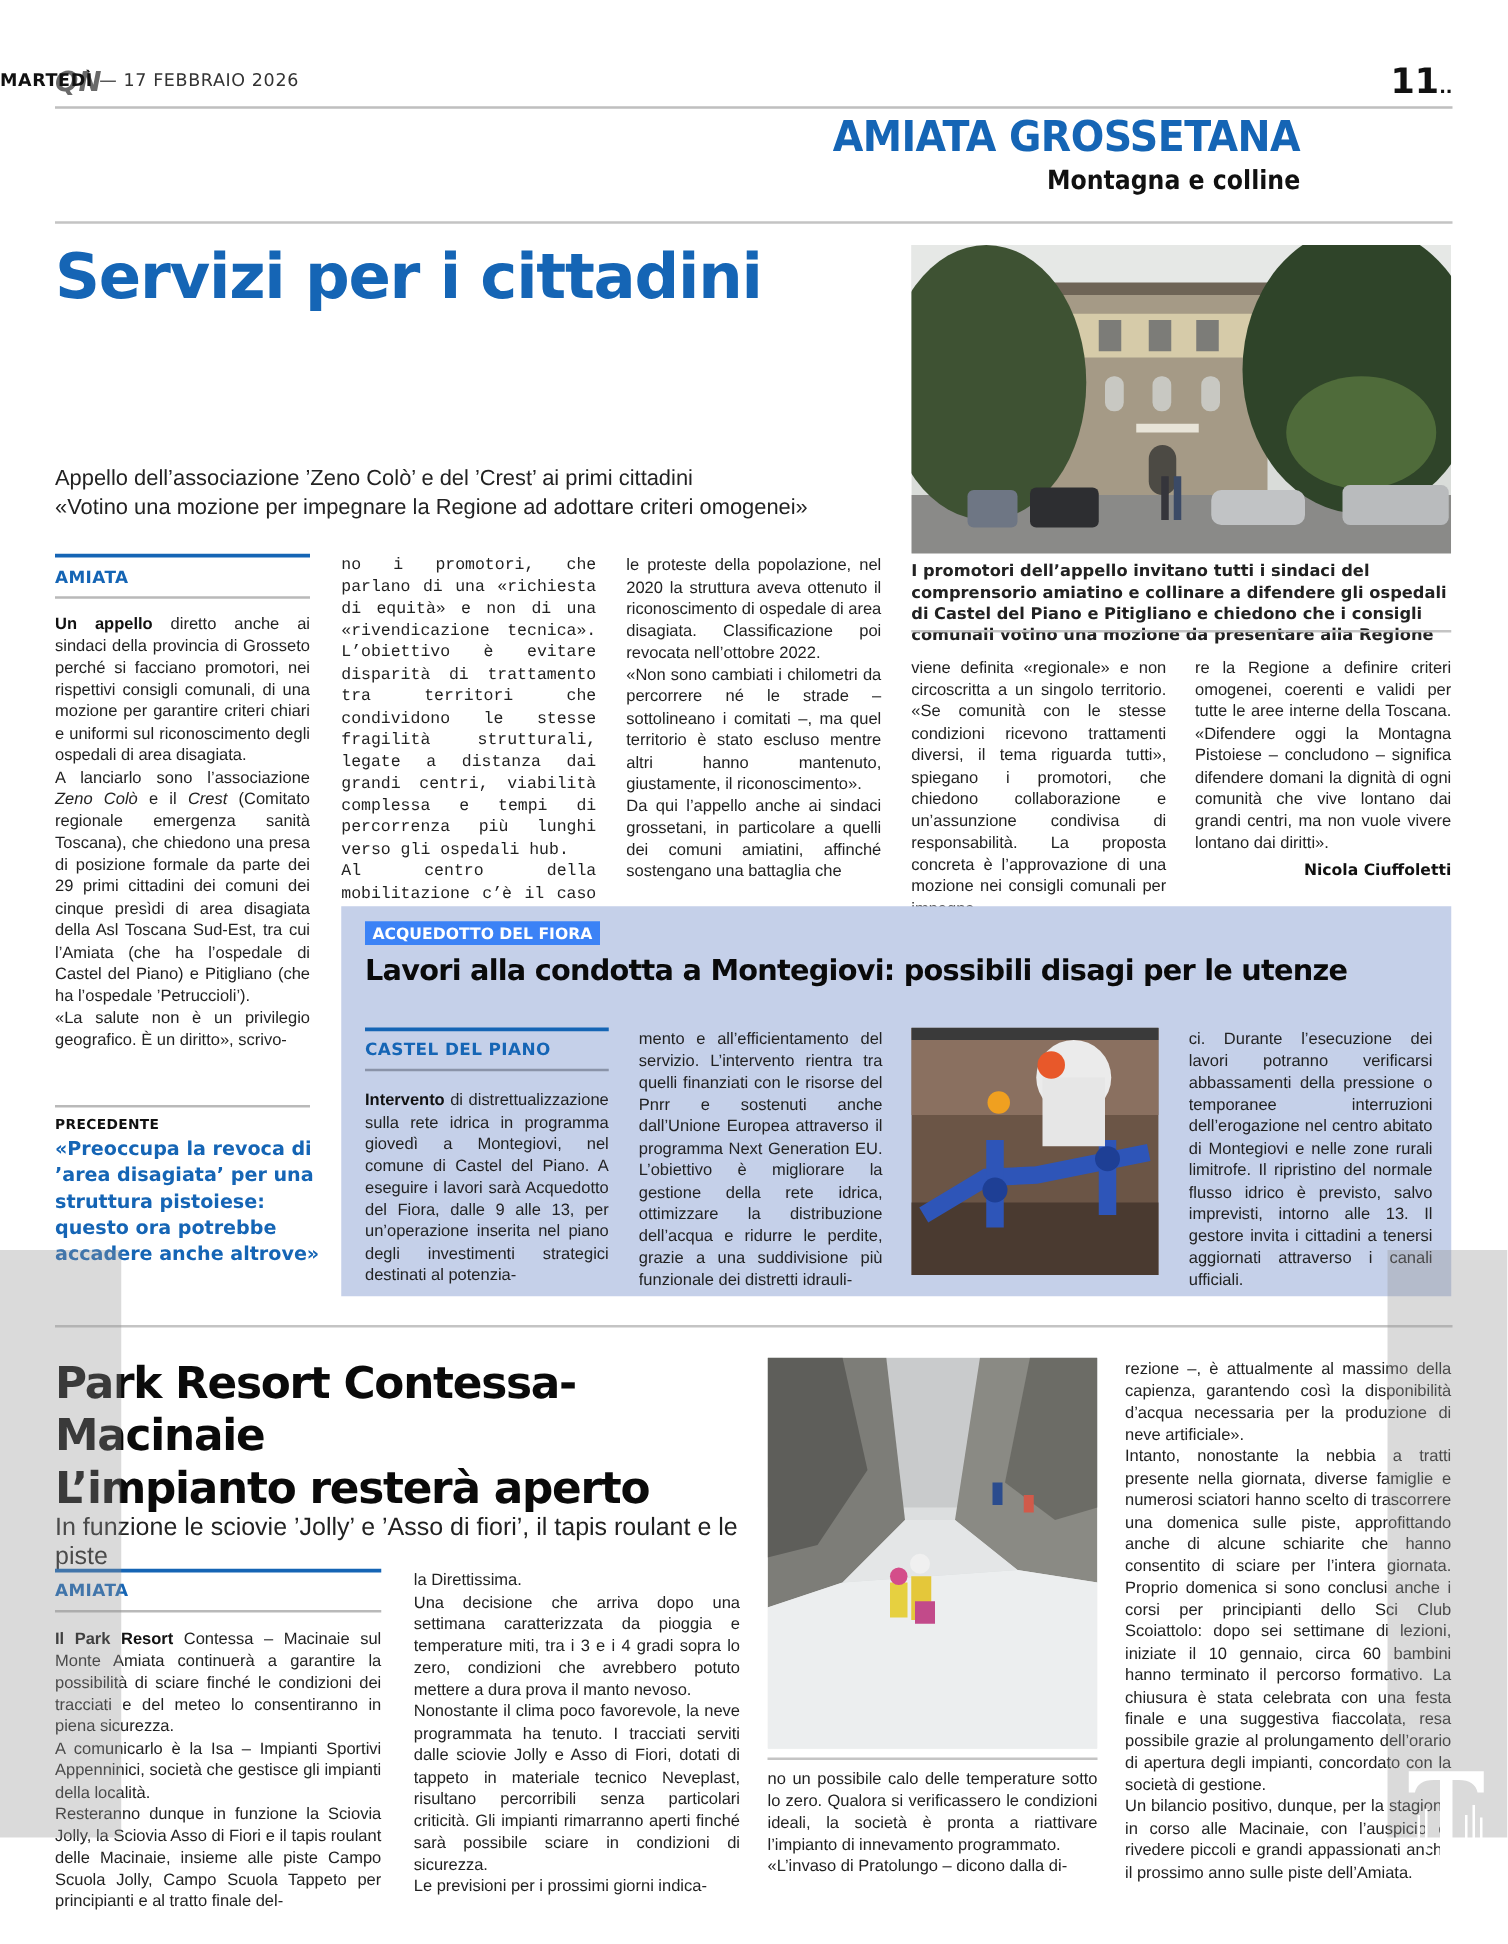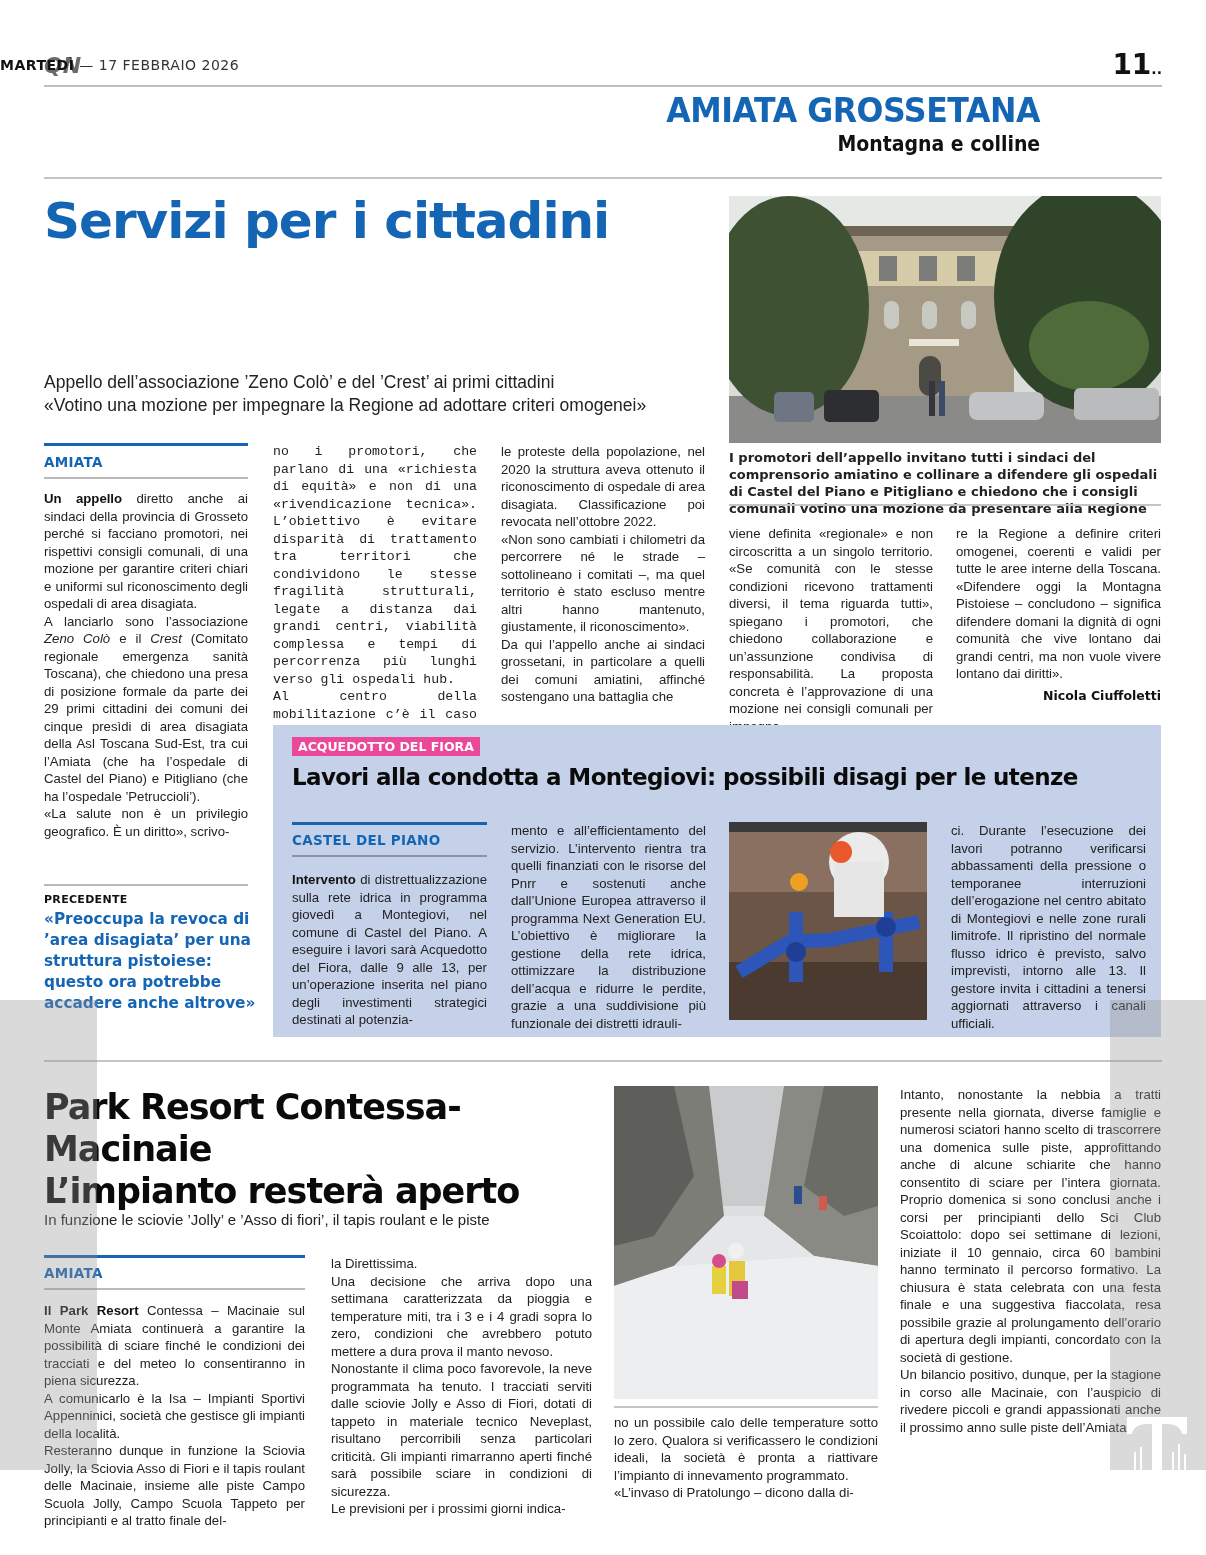--- a/index.html
+++ b/index.html
@@ -36,29 +36,29 @@
   .col p { margin: 0; }
   .col b { color: #111; }
 
   .prec-label { left: 44px; top: 893px; font-family: "DejaVu Sans", sans-serif; font-size: 11px; font-weight: 700; color: #111; letter-spacing: 0.3px; }
   .prec-text { left: 44px; top: 909px; width: 220px; font-family: "DejaVu Sans", sans-serif; font-size: 15.3px; line-height: 21px; font-weight: 700; color: #1565b5; }
 
   .byline { left: 954px; top: 688px; width: 207px; text-align: right; font-family: "DejaVu Sans", sans-serif; font-size: 12.5px; font-weight: 700; color: #111; }
 
   
   .bluebox { left: 273px; top: 725px; width: 888px; height: 312px; background: #c5d0e9; }
-  .box-tag { left: 292px; top: 737px; background: #ec4899; color: #fff; padding: 2px 6px; font-family: "DejaVu Sans", sans-serif; font-size: 12.5px; font-weight: 700; }
+  .box-tag { left: 292px; top: 737px; background: #3b82f6; color: #fff; padding: 2px 6px; font-family: "DejaVu Sans", sans-serif; font-size: 12.5px; font-weight: 700; }
   .box-headline { left: 292px; top: 764px; font-family: "DejaVu Sans", sans-serif; font-size: 23px; font-weight: 700; color: #0a0a0a; letter-spacing: -0.6px; }
   .photo2 { left: 729px; top: 822px; width: 198px; height: 198px; overflow: hidden; }
 
   .hr-mid { left: 44px; right: 44px; top: 1060px; height: 2px; background: #c4c4c4; }
 
   
   .headline2 { left: 44px; top: 1086px; width: 570px; font-family: "DejaVu Sans", sans-serif; font-size: 35px; line-height: 42px; font-weight: 700; color: #0a0a0a; letter-spacing: -1px; }
-  .sub2 { left: 44px; top: 1211px; width: 570px; font-size: 15px; color: #222; }
+  .sub2 { left: 44px; top: 1211px; width: 570px; font-size: 20px; color: #222; }
   .photo3 { left: 614px; top: 1086px; width: 264px; height: 313px; overflow: hidden; }
 
   
   .wm-left { left: 0; top: 1000px; width: 97px; height: 470px; background: rgba(150,150,150,0.35); border-radius: 0 0 0 0; }
   .wm-right { left: 1110px; top: 1000px; width: 96px; height: 470px; background: rgba(150,150,150,0.35); }
   .wm-t { left: 1122px; top: 1412px; width: 70px; height: 90px; }
 </style>
 </head>
 <body>
 
@@ -231,20 +231,21 @@
   <p>Le previsioni per i prossimi giorni indica-</p>
 </div>
 
 <div class="abs" style="left:614px; top:1406px; width:264px; height:1.5px; background:#c4c4c4;"></div>
 <div class="abs col" style="left:614px; top:1414px; width:264px;">
   <p>no un possibile calo delle temperature sotto lo zero. Qualora si verificassero le condizioni ideali, la società è pronta a riattivare l’impianto di innevamento programmato.</p>
   <p>«L’invaso di Pratolungo – dicono dalla di-</p>
 </div>
 
 <div class="abs col" style="left:900px; top:1086px; width:261px;">
+  <p>rezione –, è attualmente al massimo della capienza, garantendo così la disponibilità d’acqua necessaria per la produzione di neve artificiale».</p>
   <p>Intanto, nonostante la nebbia a tratti presente nella giornata, diverse famiglie e numerosi sciatori hanno scelto di trascorrere una domenica sulle piste, approfittando anche di alcune schiarite che hanno consentito di sciare per l’intera giornata. Proprio domenica si sono conclusi anche i corsi per principianti dello Sci Club Scoiattolo: dopo sei settimane di lezioni, iniziate il 10 gennaio, circa 60 bambini hanno terminato il percorso formativo. La chiusura è stata celebrata con una festa finale e una suggestiva fiaccolata, resa possibile grazie al prolungamento dell’orario di apertura degli impianti, concordato con la società di gestione.</p>
   <p>Un bilancio positivo, dunque, per la stagione in corso alle Macinaie, con l’auspicio di rivedere piccoli e grandi appassionati anche il prossimo anno sulle piste dell’Amiata.</p>
 </div>
 
 <div class="abs wm-left"></div>
 <div class="abs wm-right"></div>
 <div class="abs wm-t">
   <svg width="70" height="90" viewBox="0 0 70 90">
     <path d="M5 5 H65 V22 H60 Q58 12 45 12 H40 V78 H48 V84 H22 V78 H30 V12 H25 Q12 12 10 22 H5 Z" fill="#ffffff"></path>
     <rect x="12" y="40" width="2" height="25" fill="#fff"></rect>

